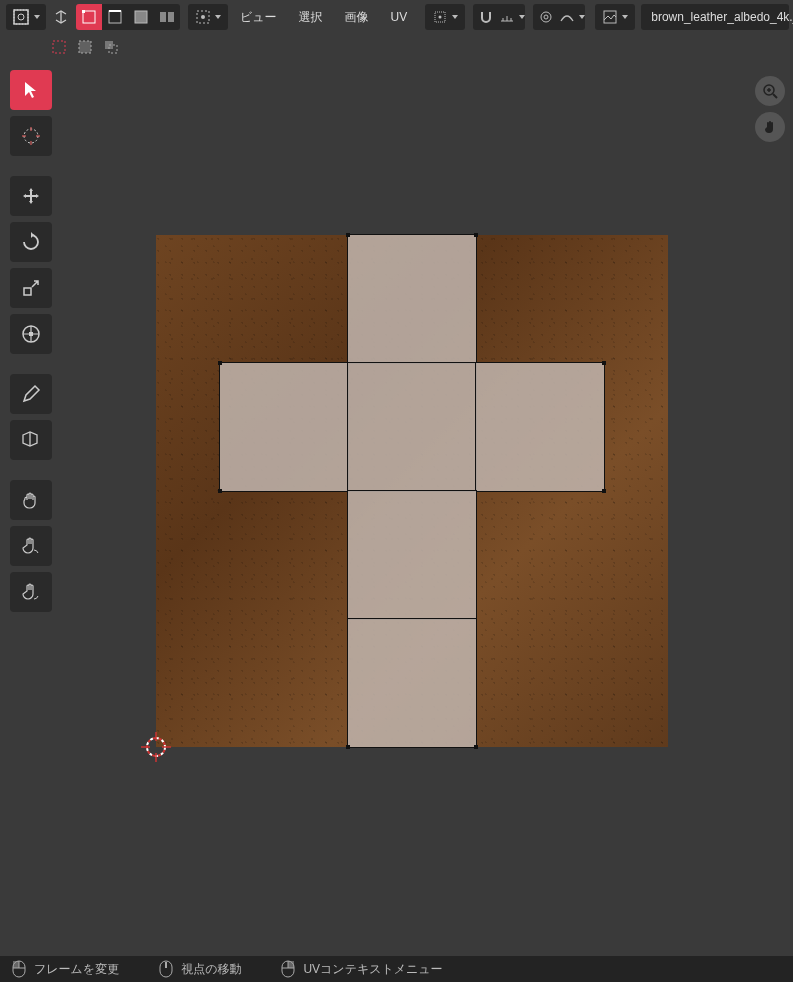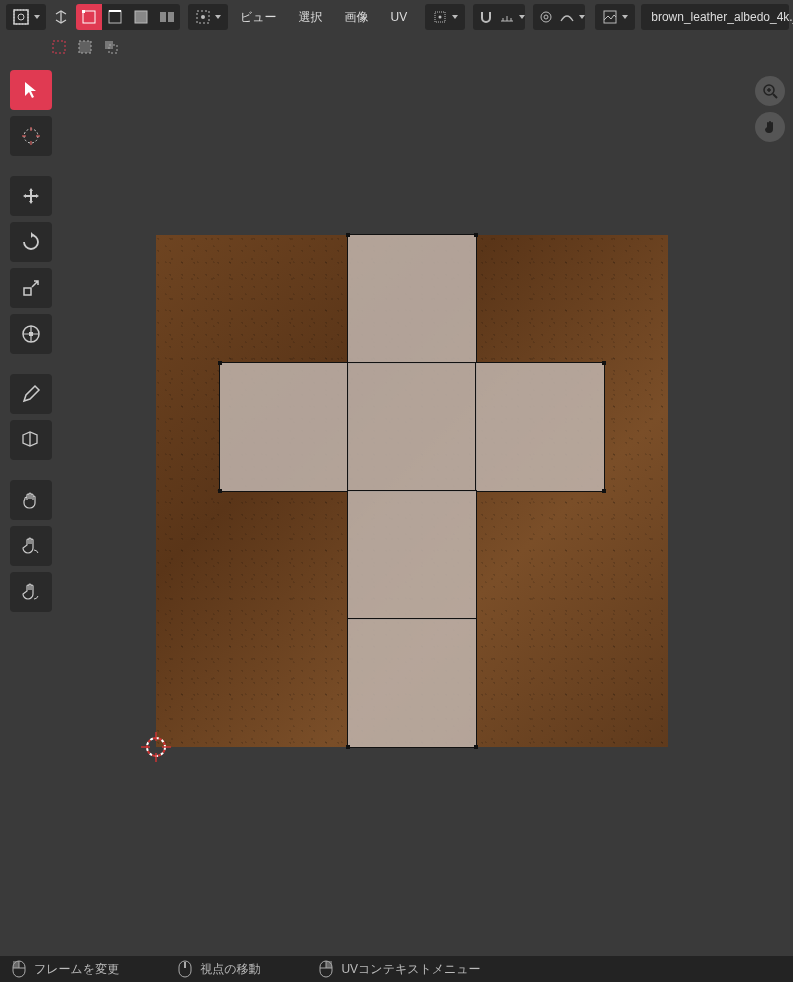--- a/index.html
+++ b/index.html
@@ -122,21 +122,21 @@
   }
 
   
   .cursor2d { position:absolute; width:30px; height:30px; transform:translate(-15px,-15px); pointer-events:none; }
 
   
   .footer {
     position:absolute; left:0; right:0; bottom:0; height:26px;
     background:#232323;
     display:flex; align-items:center;
-    gap:59px;
+    gap:40px;
     padding-left:12px;
     font-size:12px;
     color:#bbb;
   }
   .footer .item { display:flex; align-items:center; gap:8px; }
   .mouse-icon { width:14px; height:18px; }
 </style>
 </head>
 <body>
 

